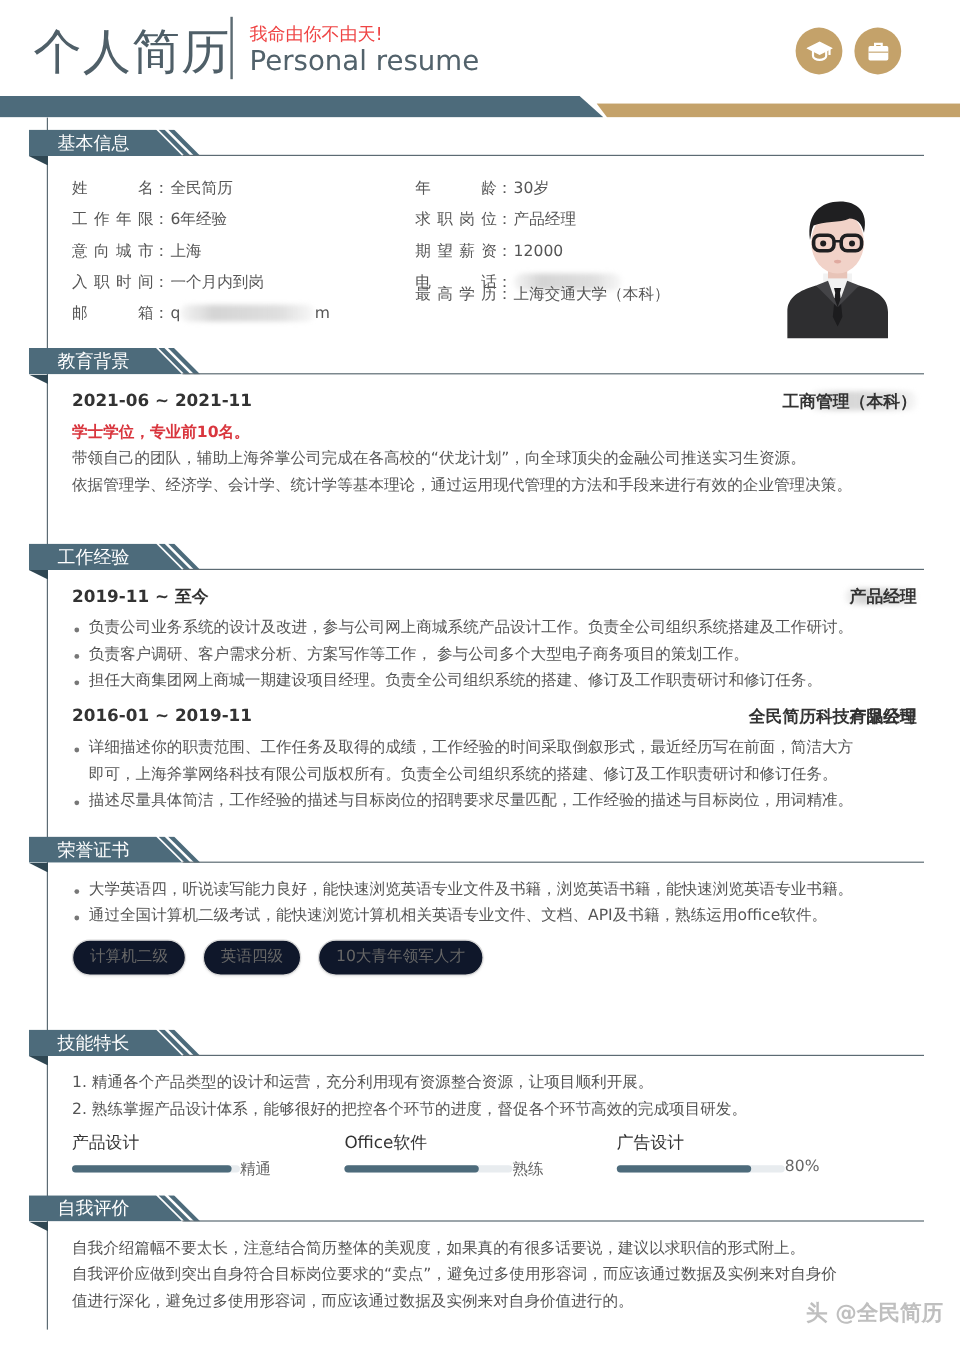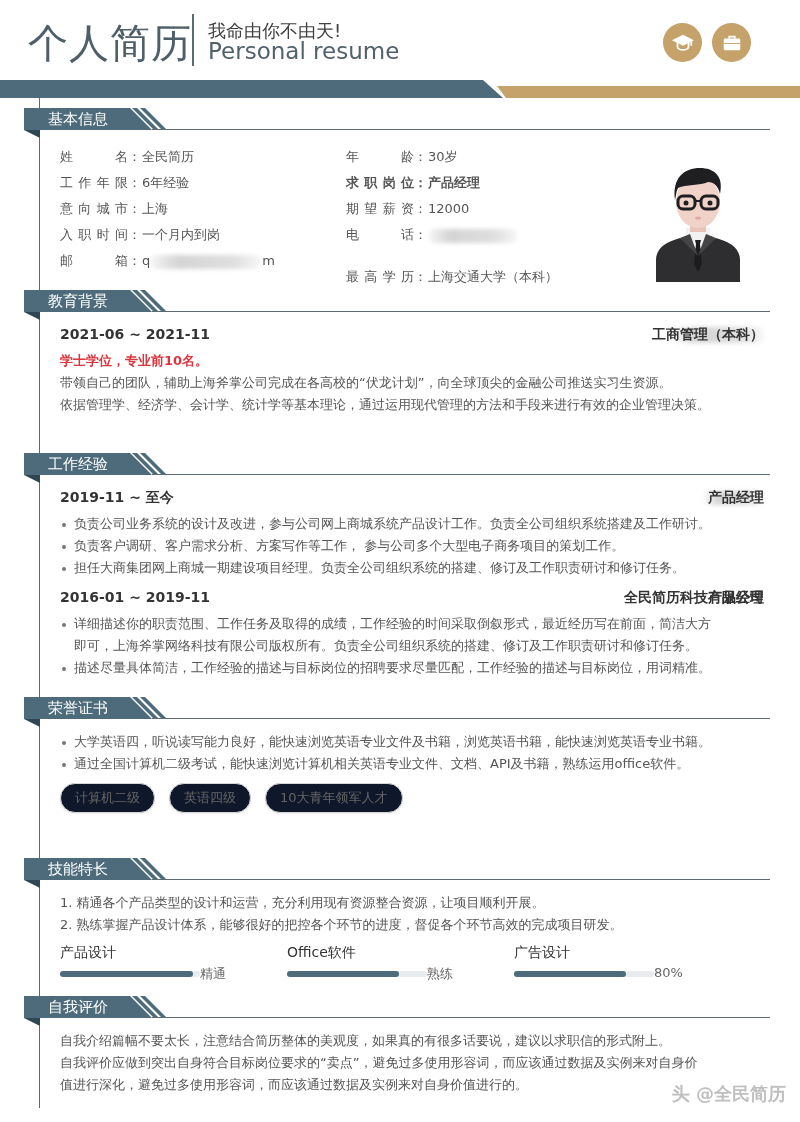--- a/index.html
+++ b/index.html
@@ -3,21 +3,21 @@
 <meta charset="utf-8">
 <style>
   * { box-sizing: border-box; margin: 0; padding: 0; }
   html, body { width: 800px; height: 1122px; background: #ffffff; overflow: hidden; }
   body { font-family: "DejaVu Sans", "Liberation Sans", sans-serif; color: #444; position: relative; }
 
   
   .header { position: absolute; left: 0; top: 0; width: 800px; height: 82px; }
   .title-cn { position: absolute; left: 28px; top: 16px; font-size: 40px; color: #4f5f68; letter-spacing: 1px; font-weight: 400; }
   .title-sep { position: absolute; left: 192px; top: 14px; width: 2px; height: 52px; background: #5c6b73; }
-  .motto { position: absolute; left: 208px; top: 19px; font-size: 18px; color: #404040; }
+  .motto { position: absolute; left: 208px; top: 19px; font-size: 15px; color: #ef4444; }
   .title-en { position: absolute; left: 208px; top: 38px; font-size: 23px; color: #52626b; }
   .badge { position: absolute; top: 23px; width: 39px; height: 39px; border-radius: 50%; background: #c4a26a; display: flex; align-items: center; justify-content: center; }
   .badge svg { width: 22px; height: 22px; }
   .badge.cap { left: 663px; }
   .badge.case { left: 712px; }
   .band-blue2 { position: absolute; left: 0; top: 80px; width: 503px; height: 18px; background: #4d6b7b; clip-path: polygon(0 0, 483px 0, 503px 100%, 0 100%); }
   .band-gold { position: absolute; left: 497px; top: 86px; width: 303px; height: 12px; background: #c4a26a; clip-path: polygon(0 0, 100% 0, 100% 100%, 9px 100%); }
 
   .vline { position: absolute; left: 39px; top: 98px; width: 1px; height: 1010px; background: #5c6b73; }
 
@@ -116,30 +116,30 @@
     <div class="info-row" style="left:0; top:78px;">
       <span class="info-label">入职时间</span><span class="info-colon">：</span><span class="info-value">一个月内到岗</span>
     </div>
     <div class="info-row" style="left:0; top:104px;">
       <span class="info-label">邮箱</span><span class="info-colon">：</span><span class="info-value">q</span><span class="blur" style="width:112px;"></span><span class="info-value">m</span>
     </div>
 
     <div class="info-row" style="left:286px; top:0;">
       <span class="info-label">年龄</span><span class="info-colon">：</span><span class="info-value">30岁</span>
     </div>
-    <div class="info-row" style="left:286px; top:26px;font-weight:bold;">
+    <div class="info-row" style="left:286px; top:26px;">
       <span class="info-label">求职岗位</span><span class="info-colon">：</span><span class="info-value">产品经理</span>
     </div>
     <div class="info-row" style="left:286px; top:52px;">
       <span class="info-label">期望薪资</span><span class="info-colon">：</span><span class="info-value">12000</span>
     </div>
     <div class="info-row" style="left:286px; top:78px;">
       <span class="info-label">电话</span><span class="info-colon">：</span><span class="blur" style="width:90px;"></span>
     </div>
-    <div class="info-row" style="left:286px; top:120px;">
+    <div class="info-row" style="left:286px; top:88px;">
       <span class="info-label">最高学历</span><span class="info-colon">：</span><span class="info-value">上海交通大学（本科）</span>
     </div>
   </div>
 </div>
 
 <div class="avatar">
   <svg viewBox="0 0 84 122" width="84" height="122">
     <path d="M0 122 L0 100 C0 88 10 82 24 78 L42 90 L60 78 C74 82 84 88 84 100 L84 122 Z" fill="#2e2e30"></path>
     <path d="M30 74 L42 92 L54 74 L54 68 L30 68 Z" fill="#f2f2f2"></path>
     <path d="M39 80 L45 80 L44 84 L46 104 L42 112 L38 104 L40 84 Z" fill="#1c1c1e"></path>

